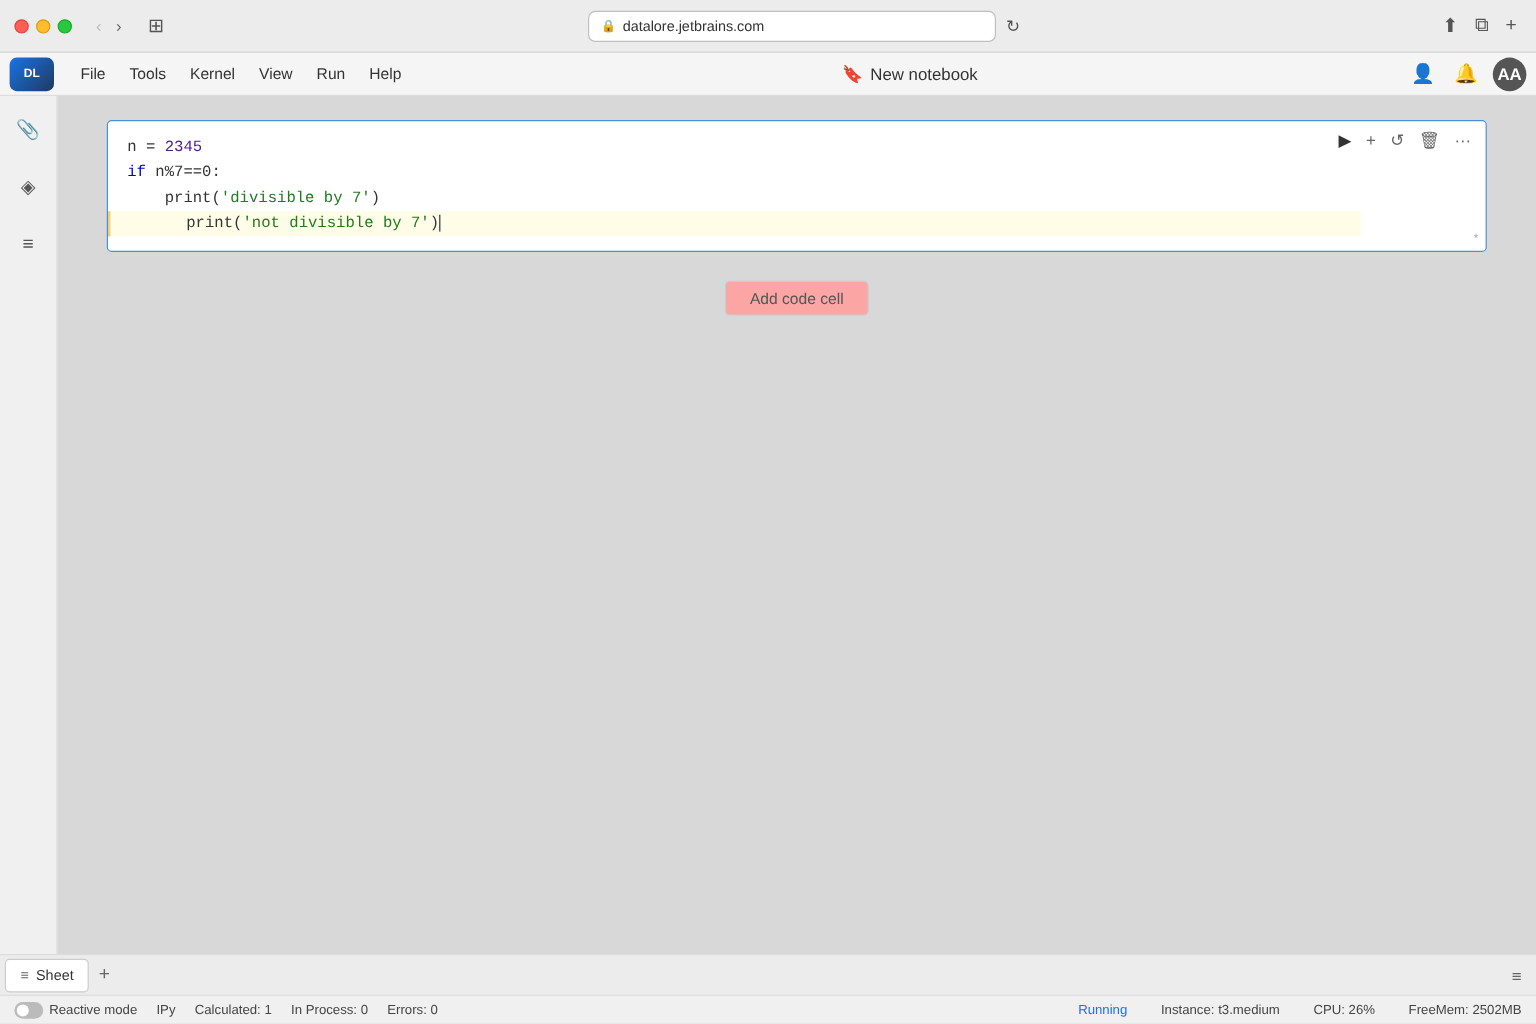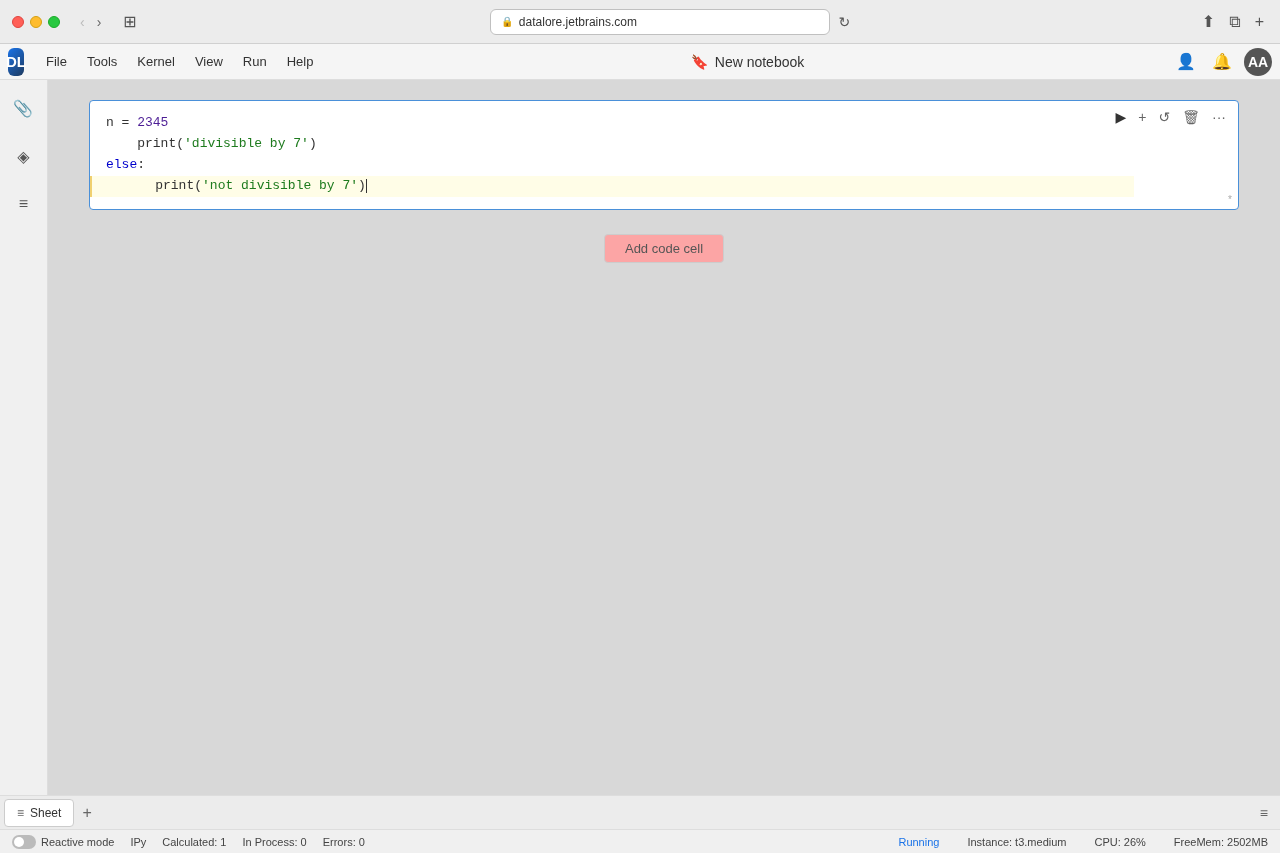--- a/index.html
+++ b/index.html
@@ -105,29 +105,29 @@
       background: #f5f5f5;
       height: 36px;
       display: flex;
       align-items: center;
       padding: 0 8px;
       gap: 0;
       border-bottom: 1px solid #ddd;
       flex-shrink: 0;
     }
     .app-logo {
-      width: 16px;
+      width: 37px;
       height: 28px;
       background: linear-gradient(135deg, #1a73e8, #1e3a5f);
       border-radius: 6px;
       display: flex;
       align-items: center;
       justify-content: center;
       color: white;
-      font-size: 15px;
+      font-size: 10px;
       font-weight: bold;
       margin-right: 12px;
     }
     .menu-item {
       padding: 4px 10px;
       font-size: 13px;
       color: #333;
       cursor: pointer;
       border-radius: 4px;
     }
@@ -456,28 +456,28 @@
         <button class="cell-toolbar-btn">🗑</button>
         <button class="cell-toolbar-btn">···</button>
       </div>
 
       <div class="code-content">
 
         <div class="code-line">
           <span class="code-text">n = <span class="num">2345</span></span>
         </div>
 
+        <div class="code-line">
+          <span class="code-text"><span class="kw">if</span> n%7==0:</span>
+        </div>
 
         <div class="code-line">
           <span class="code-text">    <span class="fn">print</span>(<span class="str">'divisible by 7'</span>)</span>
         </div>
 
-        <div class="code-line">
-          <span class="code-text"><span class="kw">else</span>:</span>
-        </div>
 
         <div class="code-line line-highlight line-border-left">
           <span class="code-text">    <span class="fn">print</span>(<span class="str">'not divisible by 7'</span>)<span class="cursor-blink"></span></span>
         </div>
       </div>
 
       <div class="cell-bottom-right">*</div>
     </div>
 
     <button class="add-cell-btn">Add code cell</button>

